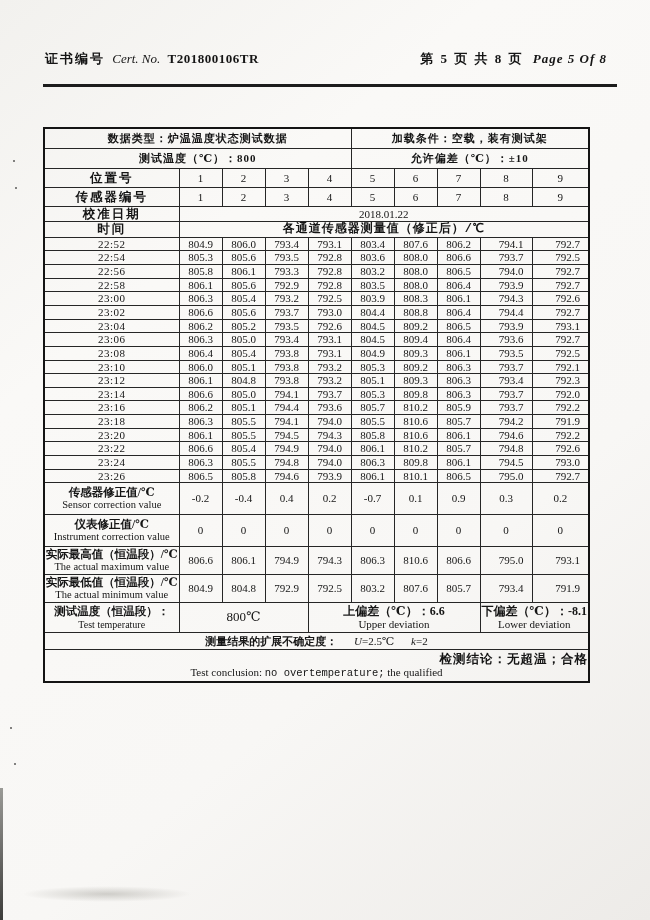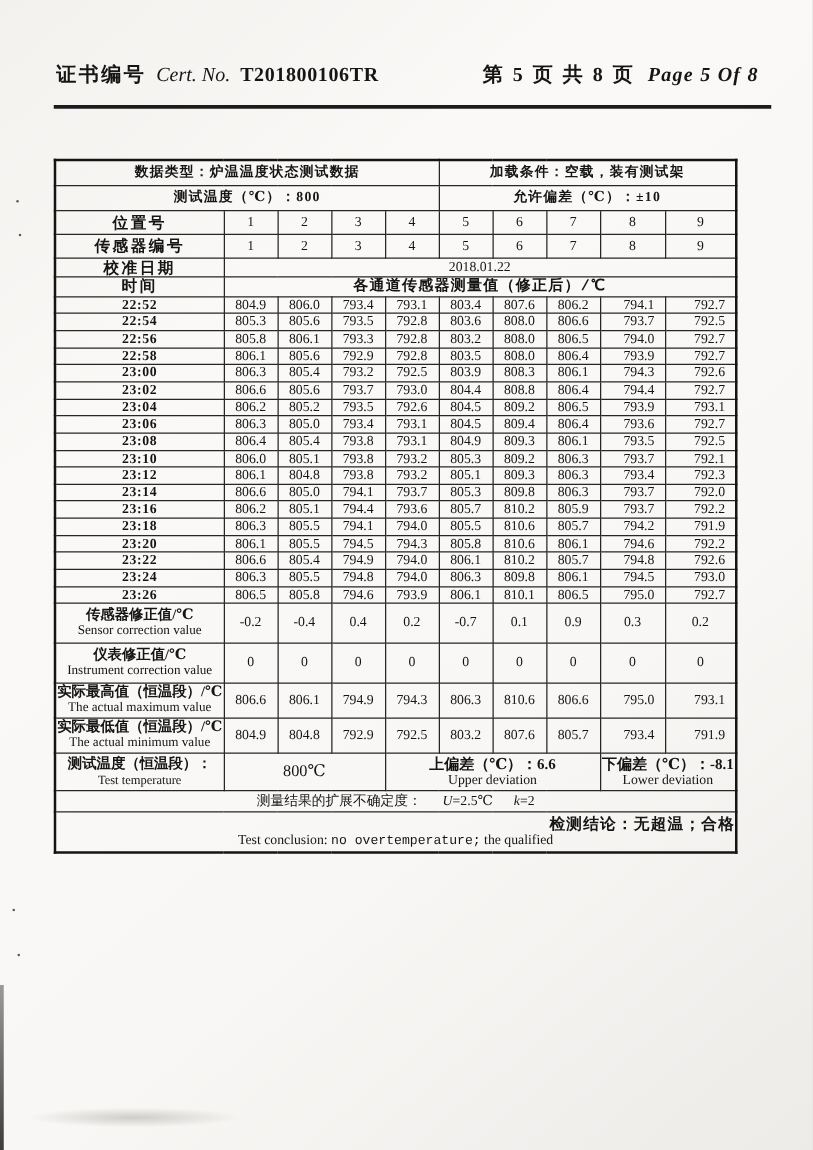--- a/index.html
+++ b/index.html
@@ -2,53 +2,53 @@
 <html><head>
 <meta charset="utf-8">
 <style>
   html,body{margin:0;padding:0;background:#e7e5e2;}
   .page{
     position:relative;width:650px;height:920px;overflow:hidden;
     background:linear-gradient(140deg,#f2f1ee 0%,#faf9f7 28%,#f8f7f5 65%,#edebe8 100%);
     font-family:"Liberation Serif","DejaVu Serif",serif;color:#151515;
   }
   
-  .hdr{position:absolute;top:50px;left:45px;width:562px;display:flex;justify-content:space-between;align-items:center;font-size:16px;white-space:nowrap;}
+  .hdr{position:absolute;top:50px;left:45px;width:562px;display:flex;justify-content:space-between;align-items:center;font-size:13px;white-space:nowrap;}
   .hdr .zh{font-weight:bold;letter-spacing:2px;}
   .hdr .en-it{font-style:italic;margin:0 4px;}
   .hdr .certno{font-weight:bold;letter-spacing:.5px;}
   .hdr .pg-zh{font-weight:bold;letter-spacing:2px;margin-right:6px;}
   .hdr .pg-en{font-weight:bold;font-style:italic;letter-spacing:1px;}
   .rule{position:absolute;top:84px;left:43px;width:574px;height:3px;background:#1c1c1c;}
   
   table.cert{position:absolute;top:127px;left:43px;width:545px;border-collapse:collapse;table-layout:fixed;border:2px solid #141414;}
   table.cert td{border:1px solid #262626;padding:0;text-align:center;vertical-align:middle;font-size:11px;line-height:1.15;overflow:hidden;}
   .r-meta td{height:19px;font-size:12.5px;font-weight:bold;letter-spacing:1px;}
   .r-pos td{height:18px;font-size:12px;}
   .r-pos td.lbl,.r-cal td.lbl,.r-time td.lbl{font-weight:bold;letter-spacing:2px;font-size:12.5px;margin-left:40px;}
   .r-cal td{height:14px;font-size:12px;}
   .r-time td{height:14px;font-size:12px;}
   .r-time td.span,.r-cal td.span{font-weight:normal;}
   .r-time td.span{font-weight:bold;letter-spacing:1px;font-size:12px;font-family:Liberation Mono, monospace;}
   .r-data td{height:12px;font-size:10.6px;}
-  .r-data td.lbl{font-weight:bold;letter-spacing:.5px;}
+  .r-data td.lbl{font-weight:normal;letter-spacing:.5px;}
   .nr{text-align:right !important;padding-right:8px !important;}
   .r-sum td{font-size:11px;}
   .r-sum .lbl2 .zh{font-size:11.5px;font-weight:bold;}
   .r-sum .lbl2 .en{font-size:10.5px;}
   .rh34 td{height:31px;}
   .rh30 td{height:27px;}
   .r-temp td{height:29px;}
   .r-temp .lbl2 .zh{font-size:11.5px;font-weight:bold;}
   .r-temp .lbl2 .en{font-size:10px;}
   .r-temp .val{font-size:13px;}
   .r-temp .dev .zh{font-size:12px;font-weight:bold;}
   .r-temp .dev .en{font-size:11px;}
   .r-unc td{height:16px;font-size:11.5px;}
-  .r-unc .zh{font-weight:normal;text-align:center;}
+  .r-unc .zh{font-weight:bold;text-align:center;}
   .r-unc i{font-style:italic;}
   .r-unc .seg{margin-left:14px;}
   .r-conc td{height:31px;}
   .r-conc .zh{font-size:12.5px;font-weight:bold;letter-spacing:1px;text-align:right;}
   .r-conc .en{font-size:11px;}
   .r-conc .mono{font-family:"Liberation Mono","DejaVu Sans Mono",monospace;font-size:10.5px;margin-top:42px;}
   
   .speck{position:absolute;width:2px;height:2px;border-radius:50%;background:#5a5a58;}
   .edge-strip{position:absolute;left:0;top:788px;width:3px;height:132px;background:linear-gradient(#9a9a96,#3c3c3a);}
   .smudge{position:absolute;left:22px;top:886px;width:170px;height:16px;background:radial-gradient(ellipse at center,rgba(140,138,130,.38),rgba(140,138,130,0) 70%);}

